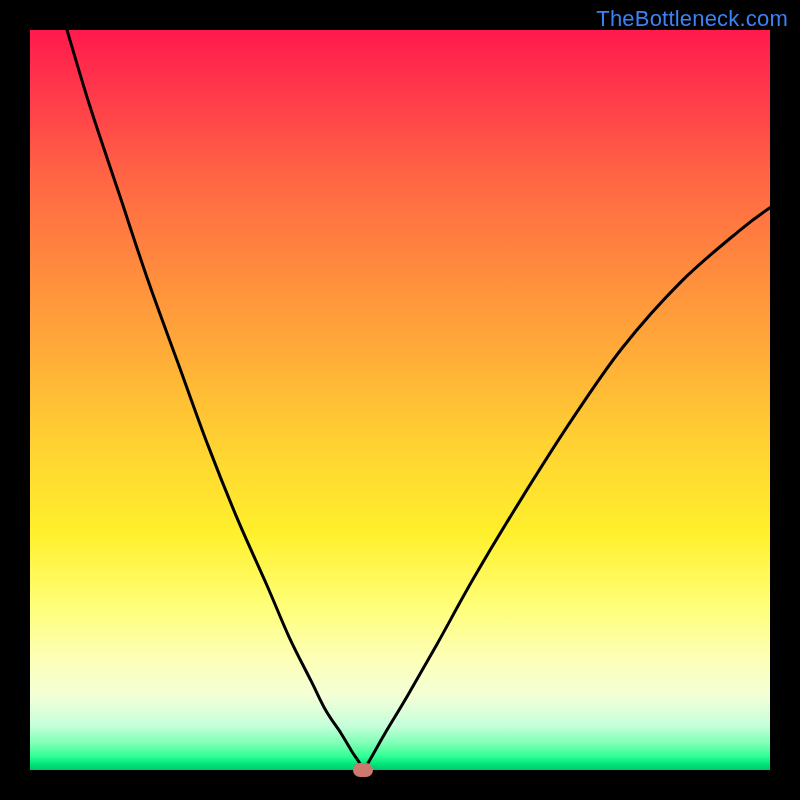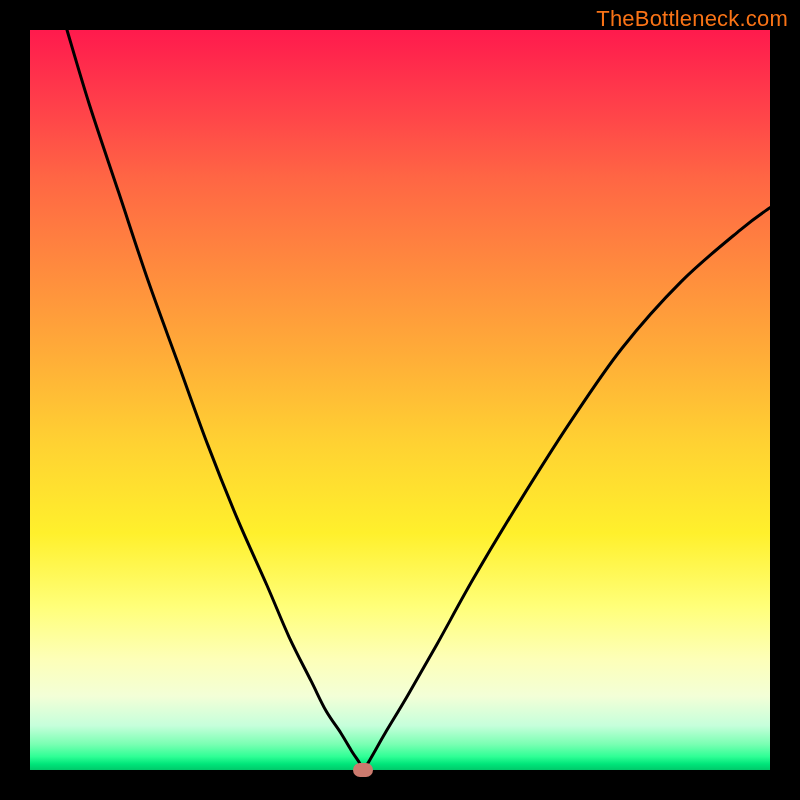--- a/index.html
+++ b/index.html
@@ -40,21 +40,21 @@
       #7affb3 96.5%,
       #2eff95 98.2%,
       #00e57a 99.2%,
       #00c96a 100%
     );
   }
   .watermark {
     position: absolute;
     top: 6px;
     right: 12px;
-    color: #f97316;
+    color: #3b82f6;
     font-size: 22px;
     font-weight: 500;
     letter-spacing: 0.2px;
     user-select: none;
   }
   .curve-svg {
     position: absolute;
     left: 30px;
     top: 30px;
     width: 740px;

